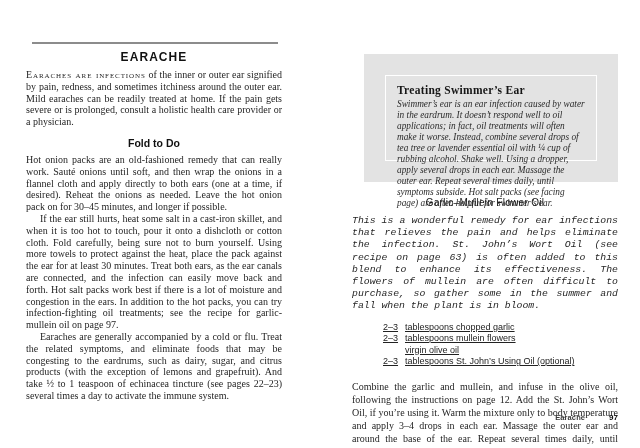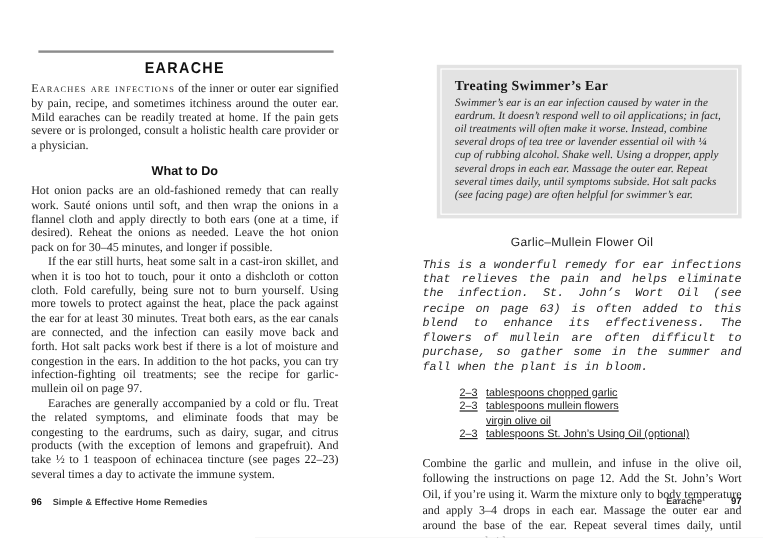--- a/index.html
+++ b/index.html
@@ -36,21 +36,21 @@
   .indent{text-indent:14px;}
   .section-heading{
     font-family:"Liberation Sans", sans-serif;
     font-size:10.5px;font-weight:700;text-align:center;
     margin:9px 0 5px 0;color:#111;
   }
   
   .page-right{position:absolute;left:352px;top:54px;width:266px;}
   .box{
     background:var(--box-bg);
-    padding:3px;
+    padding:21px;
     margin-left:12px;
     height:128px;
   }
   .box-inner{
     border:1px solid var(--box-inner);
     height:100%;
     padding:8px 11px 6px 11px;
   }
   .box-title{
     font-family:"Liberation Serif", serif;
@@ -94,30 +94,27 @@
   .booktitle,.sectitle{font-weight:700;color:#3a3a3a;letter-spacing:.1px;}
 </style>
 </head>
 <body>
 
 <div class="spread">
 
   <div class="page-left">
     <div class="title-rule"></div>
     <h1 class="page-title">EARACHE</h1>
-    <p class="body"><span class="smallcaps">Earaches are infections</span><span> of the inner or outer ear signified by pain, recipe, and sometimes itchiness around the outer ear. Mild earaches can be readily treated at home. If the pain gets severe or is prolonged, consult a holistic health care provider or a physician.</span></p>
-    <h2 class="section-heading">What to Do</h2>
+    <p class="body"><span class="smallcaps">Earaches are infections</span><span> of the inner or outer ear signified by pain, redness, and sometimes itchiness around the outer ear. Mild earaches can be readily treated at home. If the pain gets severe or is prolonged, consult a holistic health care provider or a physician.</span></p>
+    <h2 class="section-heading">Fold to Do</h2>
     <p class="body">Hot onion packs are an old-fashioned remedy that can really work. Sauté onions until soft, and then wrap the onions in a flannel cloth and apply directly to both ears (one at a time, if desired). Reheat the onions as needed. Leave the hot onion pack on for 30–45 minutes, and longer if possible.</p>
     <p class="body indent">If the ear still hurts, heat some salt in a cast-iron skillet, and when it is too hot to touch, pour it onto a dishcloth or cotton cloth. Fold carefully, being sure not to burn yourself. Using more towels to protect against the heat, place the pack against the ear for at least 30 minutes. Treat both ears, as the ear canals are connected, and the infection can easily move back and forth. Hot salt packs work best if there is a lot of moisture and congestion in the ears. In addition to the hot packs, you can try infection-fighting oil treatments; see the recipe for garlic-mullein oil on page 97.</p>
     <p class="body indent">Earaches are generally accompanied by a cold or flu. Treat the related symptoms, and eliminate foods that may be congesting to the eardrums, such as dairy, sugar, and citrus products (with the exception of lemons and grapefruit). And take ½ to 1 teaspoon of echinacea tincture (see pages 22–23) several times a day to activate the immune system.</p>
   </div>
 
-  <div class="footer footer-left">
-    <span class="pagenum">96</span><span class="booktitle">Simple &amp; Effective Home Remedies</span>
-  </div>
 
   <div class="page-right">
     <div class="box">
       <div class="box-inner">
         <h3 class="box-title">Treating Swimmer’s Ear</h3>
         <p class="box-body">Swimmer’s ear is an ear infection caused by water in the eardrum. It doesn’t respond well to oil applications; in fact, oil treatments will often make it worse. Instead, combine several drops of tea tree or lavender essential oil with ¼ cup of rubbing alcohol. Shake well. Using a dropper, apply several drops in each ear. Massage the outer ear. Repeat several times daily, until symptoms subside. Hot salt packs (see facing page) are often helpful for swimmer’s ear.</p>
       </div>
     </div>
 
     <h2 class="recipe-title">Garlic–Mullein Flower Oil</h2>

